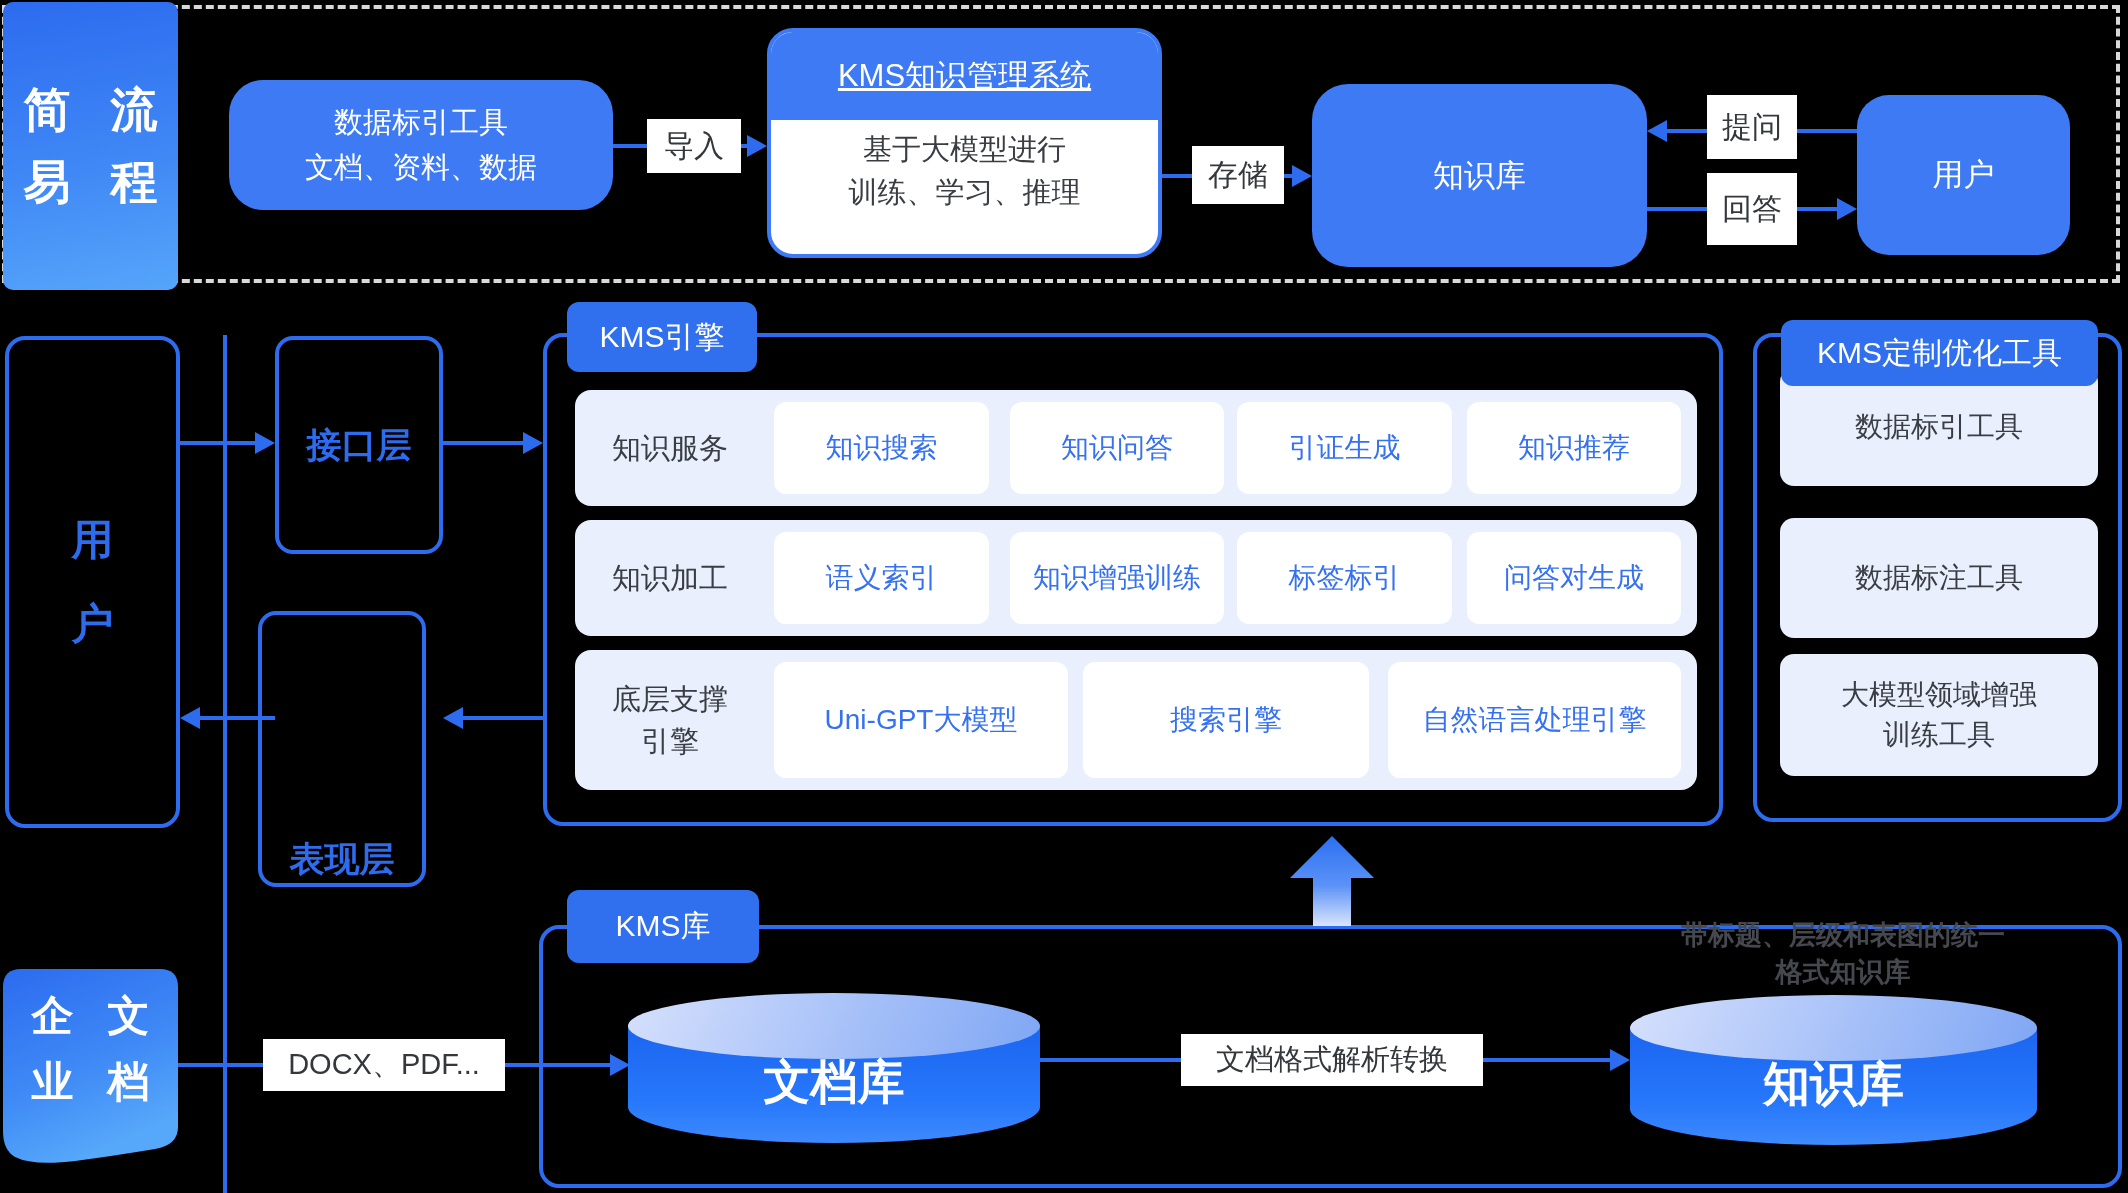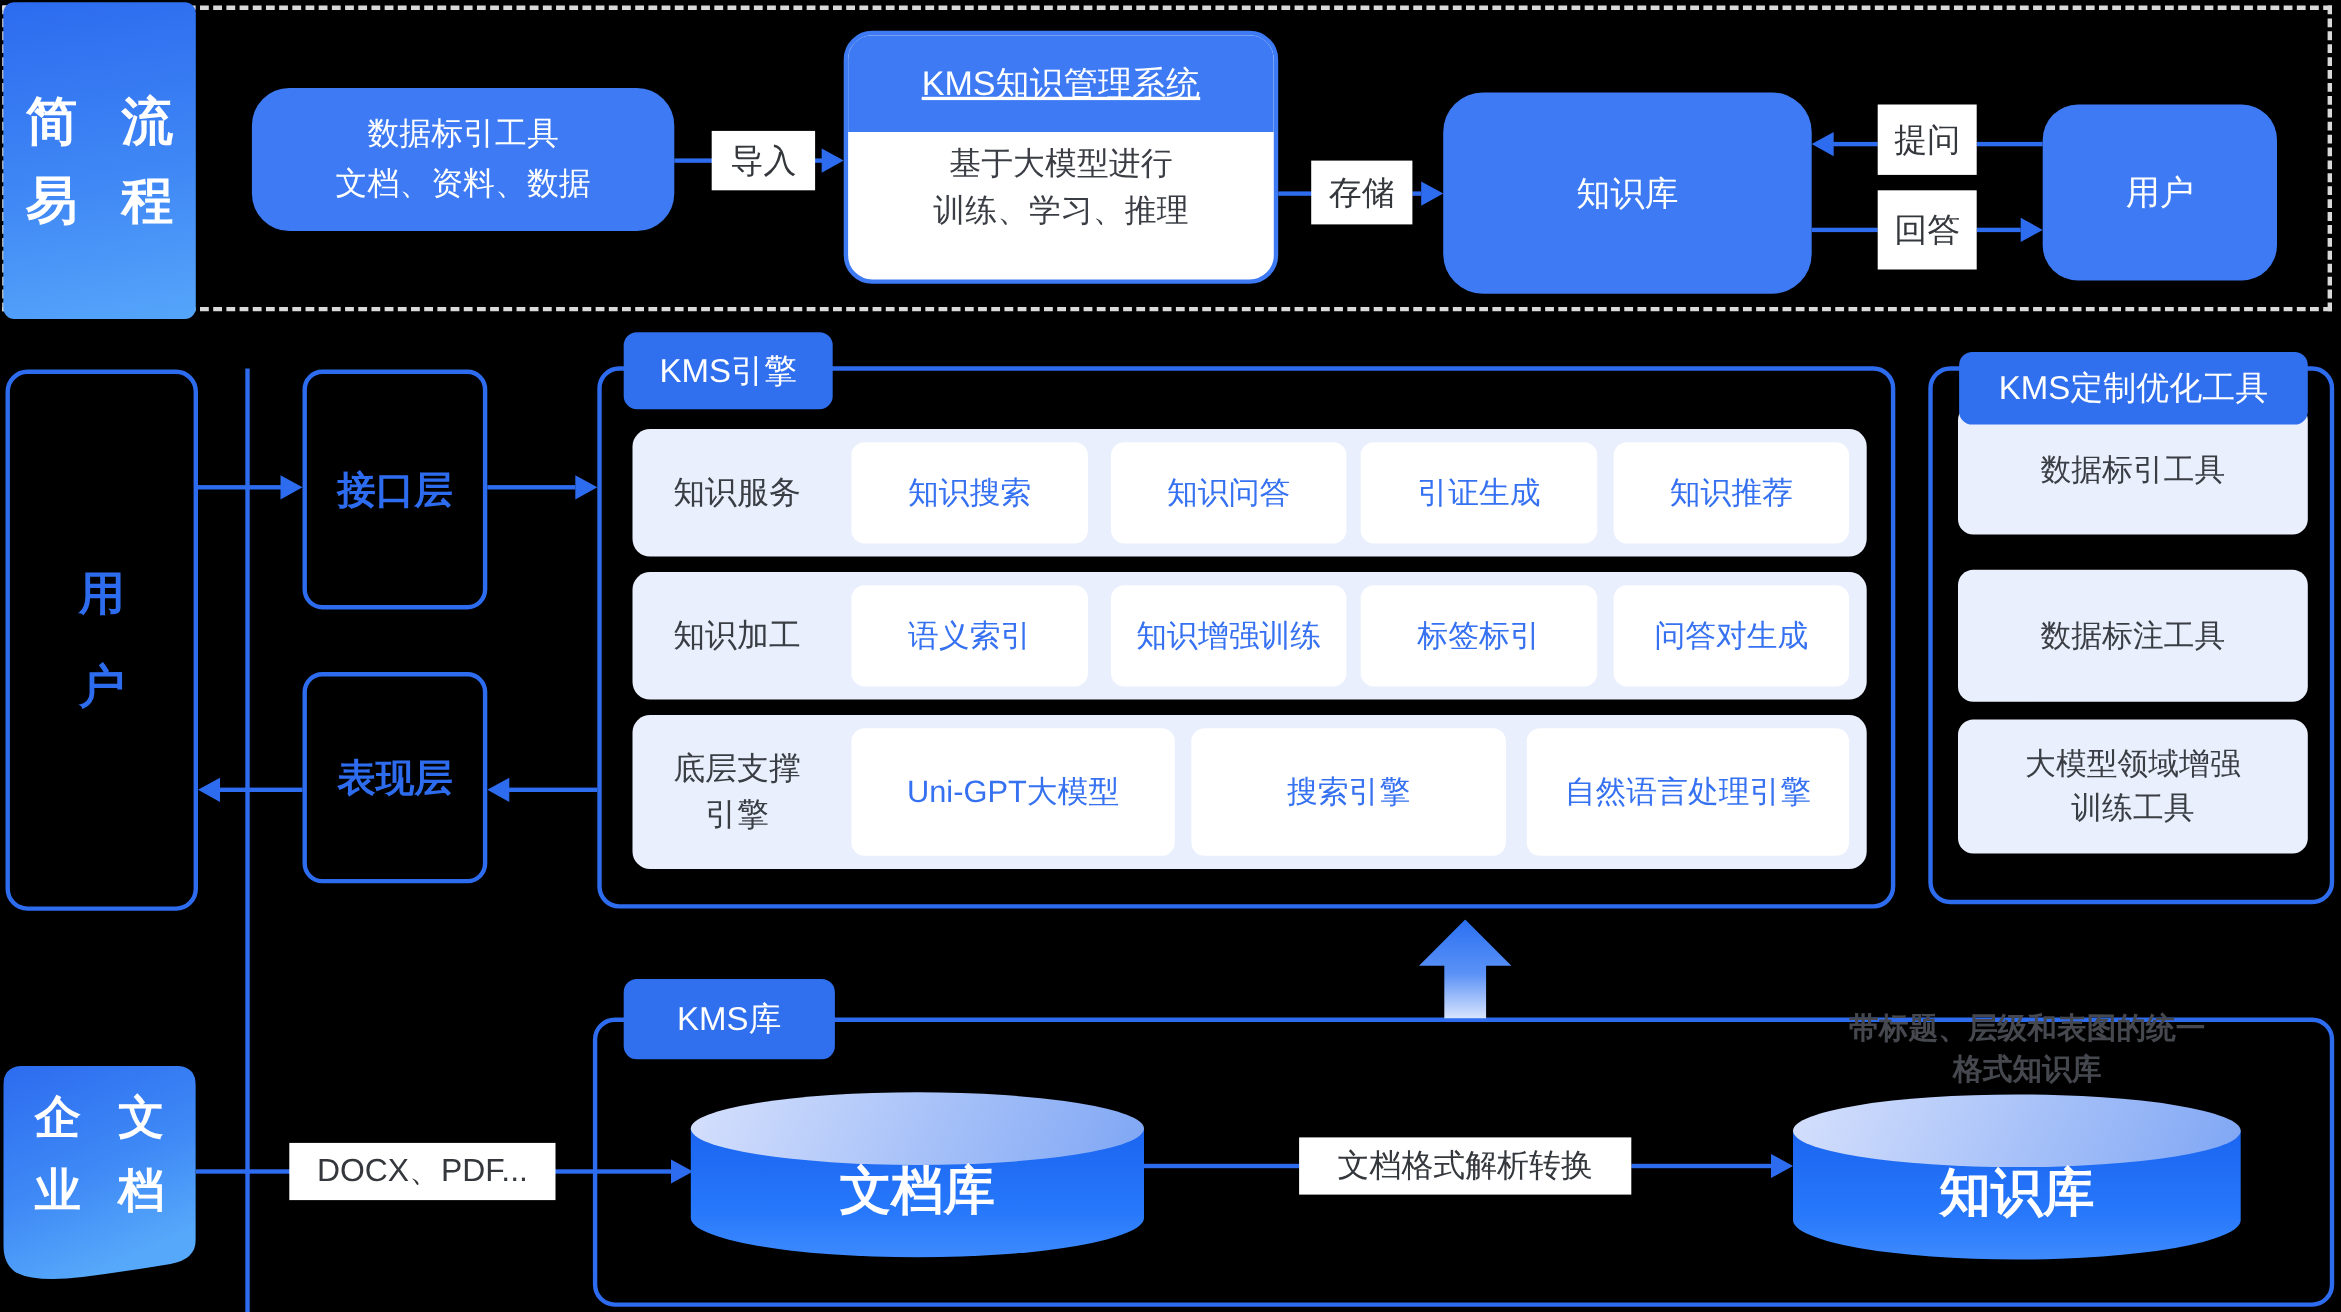--- a/index.html
+++ b/index.html
@@ -108,21 +108,21 @@
 
   <div class="abs outline" style="left:5px;top:336px;width:175px;height:492px;display:flex;flex-direction:column;
               align-items:center;justify-content:center;color:#2E6CEF;font-weight:bold;font-size:42px;line-height:84px;">
     <div>用</div>
     <div>户</div>
   </div>
 
   <div class="abs layerbox" style="left:275px;top:336px;width:168px;height:218px;">
     <span>接口层</span>
   </div>
-  <div class="abs layerbox" style="left:275px;top:611px;width:168px;height:192px;">
+  <div class="abs layerbox" style="left:258px;top:611px;width:168px;height:276px;align-items:flex-end;">
     <span>表现层</span>
   </div>
 
   <div class="abs hline" style="left:180px;top:441px;width:77px;"></div>
   <div class="abs arr arr-r" style="left:255px;top:432px;"></div>
   <div class="abs hline" style="left:443px;top:441px;width:80px;"></div>
   <div class="abs arr arr-r" style="left:523px;top:432px;"></div>
 
   <div class="abs arr arr-l" style="left:443px;top:707px;"></div>
   <div class="abs hline" style="left:461px;top:716px;width:82px;"></div>

